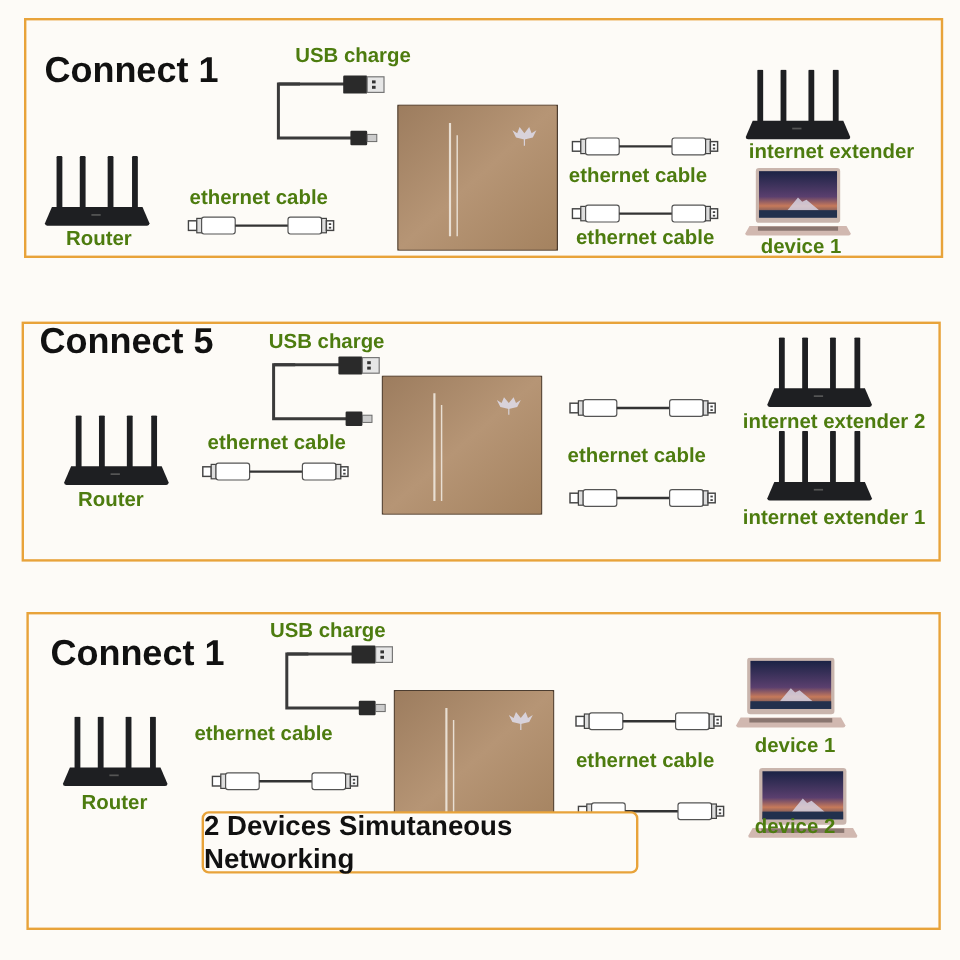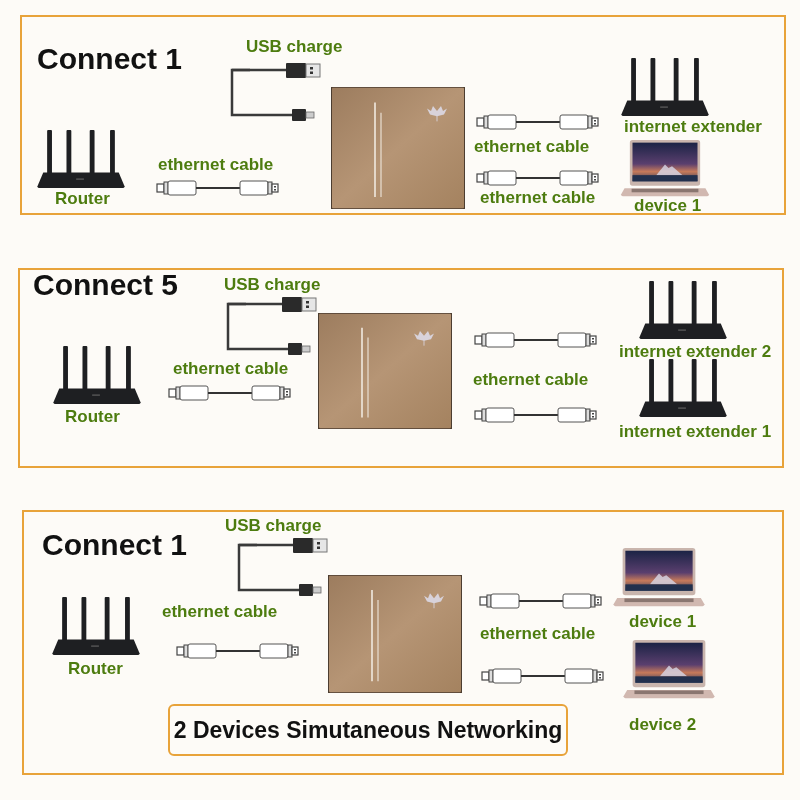--- a/index.html
+++ b/index.html
@@ -219,14 +219,14 @@
     <svg width="96" height="60">
       <use href="#sym-laptop"></use>
     </svg>
   </div>
 <div class="lbl" style="left:629px;top:612px;">device 1</div>
 <div class="laptop" style="left:621px;top:640px;">
     <svg width="96" height="60">
       <use href="#sym-laptop"></use>
     </svg>
   </div>
-<div class="lbl" style="left:629px;top:715px;">device 2</div>
-<div class="note-box" style="left:168px;top:704px;width:400px;height:52px;">2 Devices Simutaneous Networking</div>
+<div class="lbl" style="left:629px;top:679px;">device 2</div>
+<div class="note-box" style="left:168px;top:676px;width:364px;height:52px;">2 Devices Simutaneous Networking</div>
 
 </body></html>

